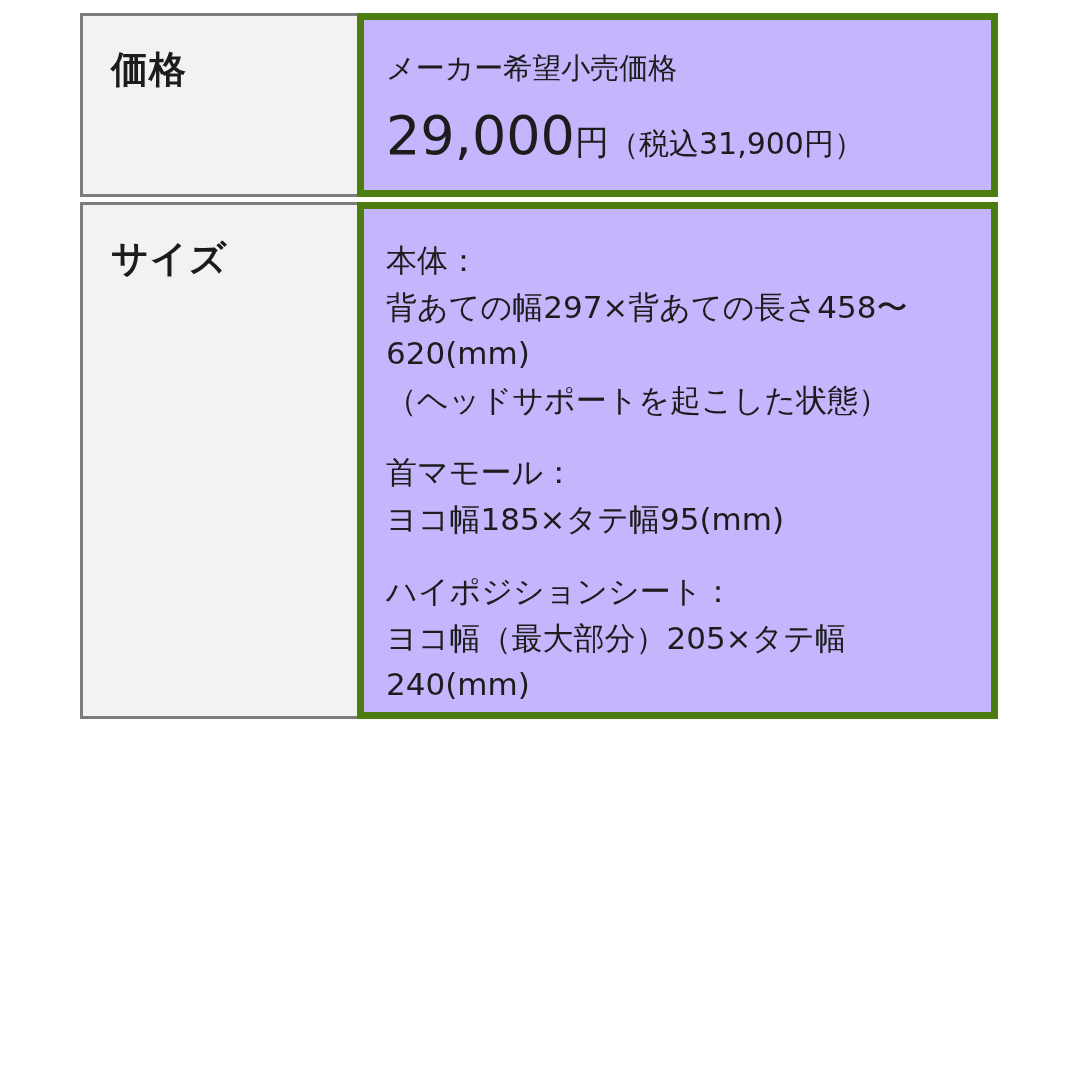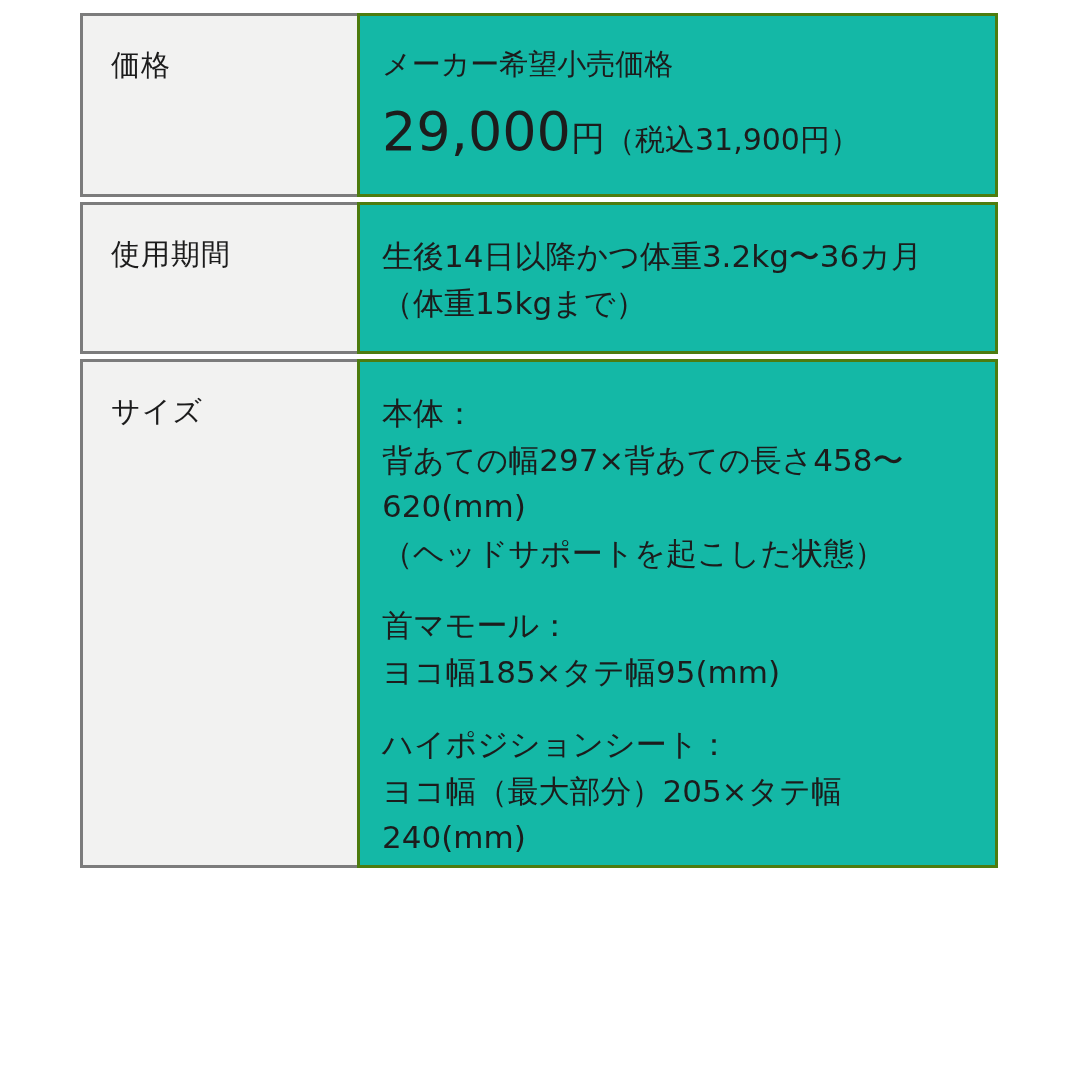--- a/index.html
+++ b/index.html
@@ -35,32 +35,32 @@
   table.spec-table th {
     width: 277px;
     background: #f2f2f1;
     border-top: 3px solid #7c7c7c;
     border-bottom: 3px solid #7c7c7c;
     border-left: 3px solid #7c7c7c;
     border-right: 0;
     padding: 32px 14px 14px 28px;
   }
   table.spec-table td {
-    background: #14b8a6;
-    border: 3px solid #4d7c0f;
+    background: #c4b5fd;
+    border: 7px solid #4d7c0f;
     padding: 28px 20px 4px 22px;
   }
   tr.row-price    { height: 184px; }
   tr.row-release  { height: 224px; }
   tr.row-usage    { height: 152px; }
   tr.row-size     { height: 460px; }
 
   .row-label {
-    font-size: 29px;
-    font-weight: normal;
+    font-size: 37px;
+    font-weight: bold;
     line-height: 1.2;
     letter-spacing: 1px;
   }
   
   .msrp-label {
     font-size: 29px;
     line-height: 1.3;
     margin-top: 2px;
   }
   .price-line {
@@ -109,29 +109,20 @@
         </th>
         <td>
           <div class="msrp-label">メーカー希望小売価格</div>
           <div class="price-line">
             <span class="price-amount">29,000</span><span class="price-unit">円</span><span class="price-tax">（税込31,900円）</span>
           </div>
         </td>
       </tr>
 
 
-      <tr class="row-usage">
-        <th>
-          <div class="row-label">使用期間</div>
-        </th>
-        <td>
-          <div class="body-line">生後14日以降かつ体重3.2kg〜36カ月</div>
-          <div class="body-line">（体重15kgまで）</div>
-        </td>
-      </tr>
 
       <tr class="row-size">
         <th>
           <div class="row-label">サイズ</div>
         </th>
         <td>
           <div class="size-section">
             <div class="body-line">本体：</div>
             <div class="body-line">背あての幅297×背あての長さ458〜</div>
             <div class="body-line">620(mm)</div>

